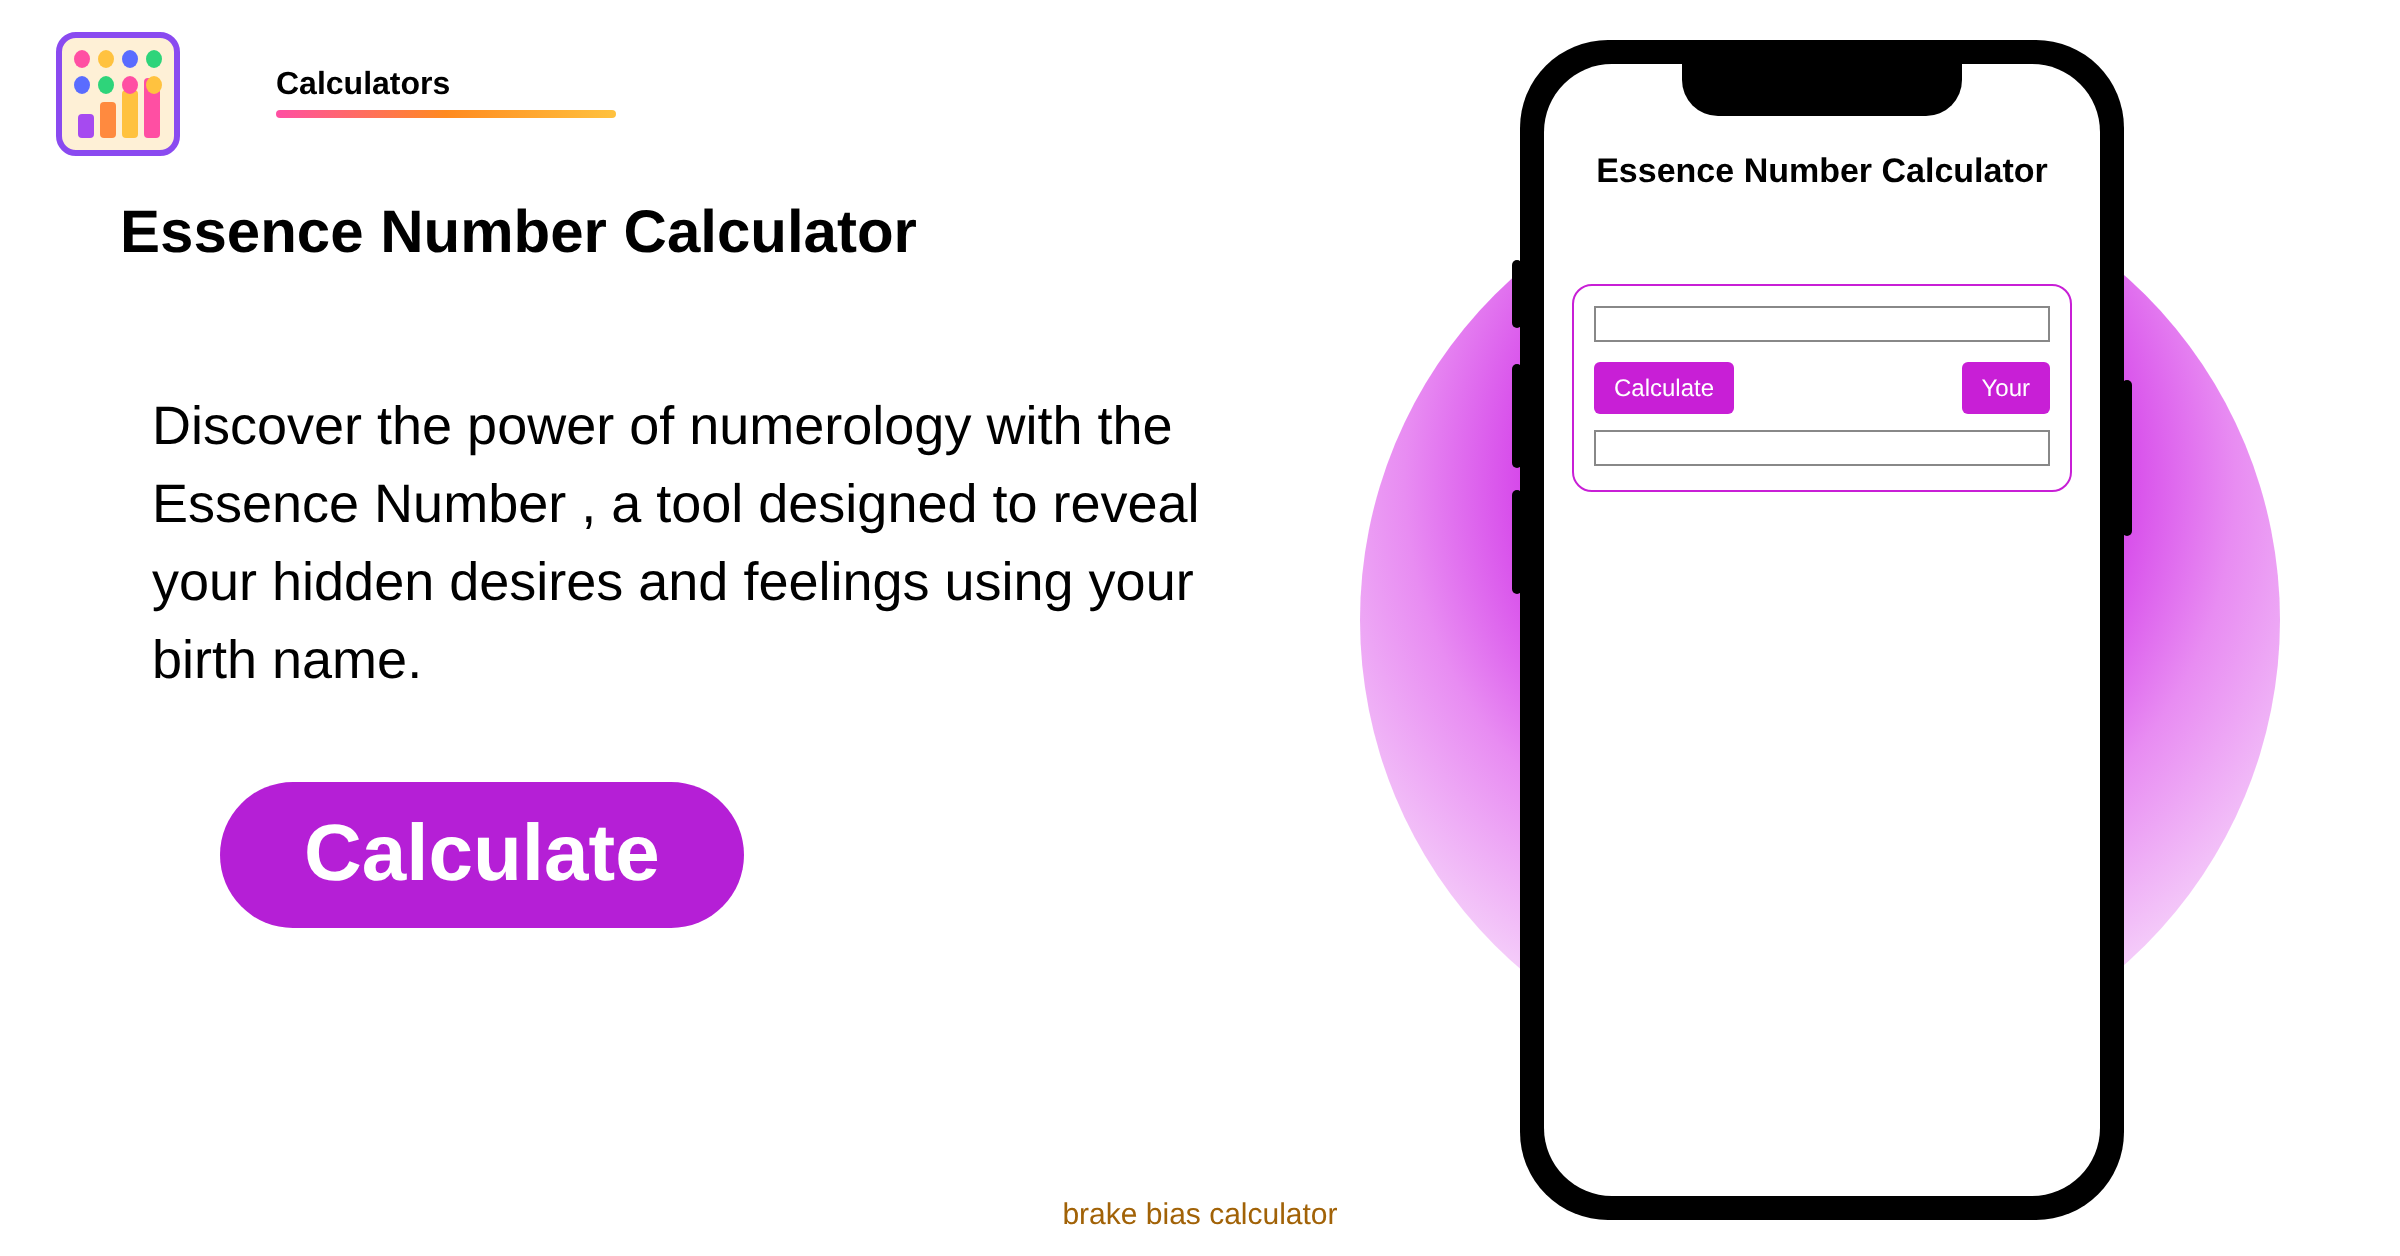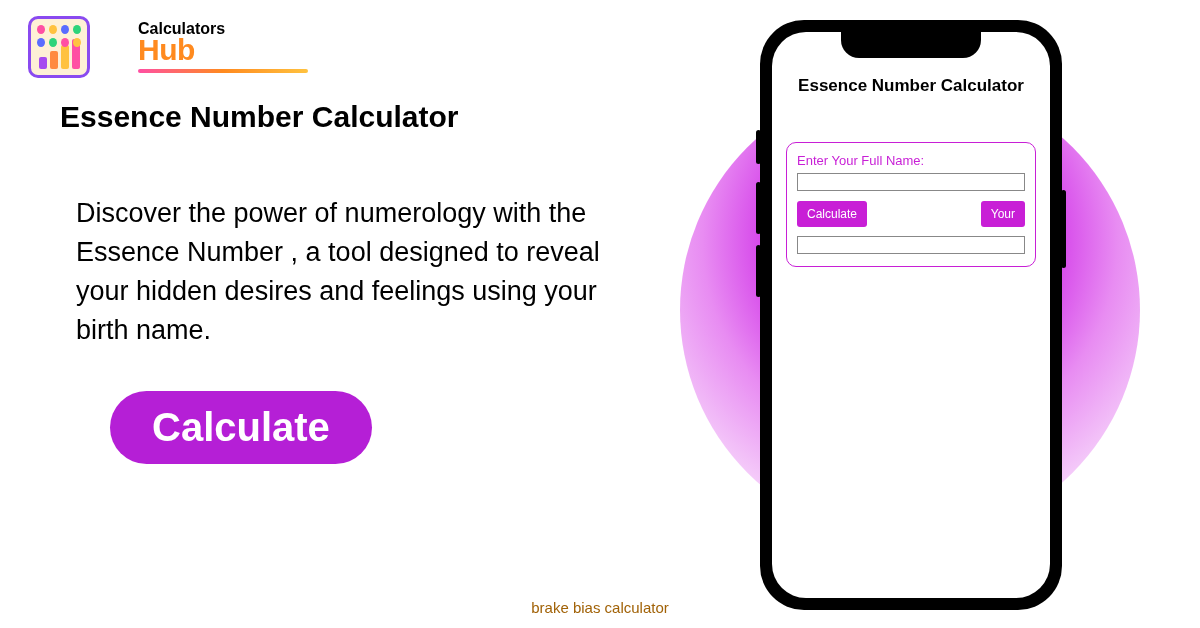--- a/index.html
+++ b/index.html
@@ -236,21 +236,20 @@
           <span class="dot d2"></span>
         </div>
     </div>
     <span class="bar b1"></span>
       <span class="bar b2"></span>
       <span class="bar b3"></span>
       <span class="bar b4"></span>
   </div>
   <div class="logo-text">
     <span>Calculators</span>
-    <span class="logo-line2">Hub</span>
     <span class="logo-underline"></span>
   </div>
 </div>
 
 <div class="content">
   <h1 class="title">Essence Number Calculator</h1>
   <p class="desc">Discover the power of numerology with the Essence Number , a tool designed to reveal your hidden desires and feelings using your birth name.</p>
   <button class="cta">Calculate</button>
 </div>
 
@@ -260,21 +259,20 @@
   <div class="circle"></div>
   <div class="phone">
     <span class="phone-btn pb1"></span>
     <span class="phone-btn pb2"></span>
     <span class="phone-btn pb3"></span>
     <span class="phone-btn pb4"></span>
     <div class="screen">
       <div class="notch"></div>
       <div class="app-title">Essence Number Calculator</div>
       <div class="card">
-        <div class="card-label">Enter Your Full Name:</div>
         <input class="card-input" value="" style="">
         <div class="card-row">
           <button class="mini-btn">Calculate</button>
           <button class="mini-btn">Your</button>
         </div>
         <input class="card-input" readonly="" value="" style="">
       </div>
     </div>
   </div>
 </div>

